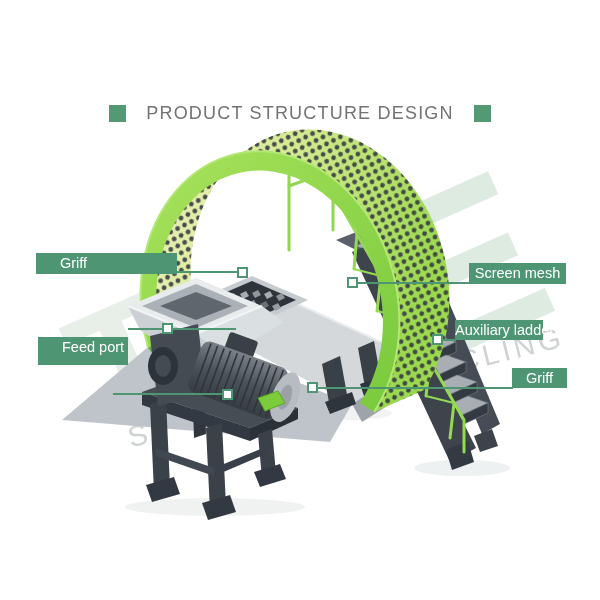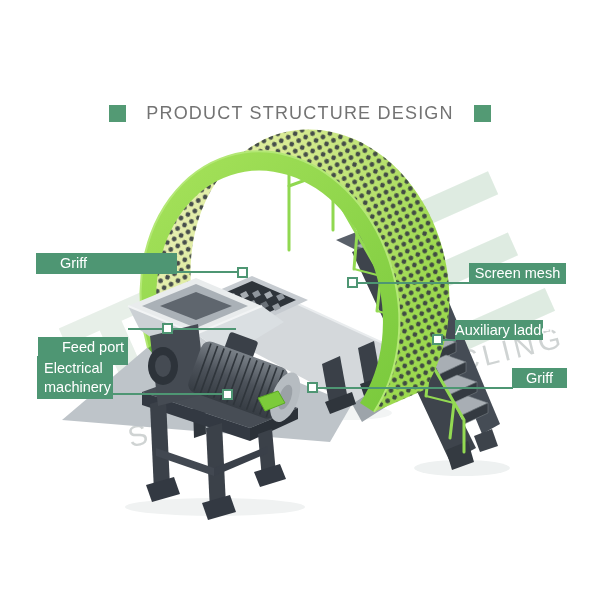--- a/index.html
+++ b/index.html
@@ -228,18 +228,17 @@
 
   <div class="marker" id="mk-griff"></div>
   <div class="marker" id="mk-feed"></div>
   <div class="marker" id="mk-elec"></div>
   <div class="marker" id="mk-screen"></div>
   <div class="marker" id="mk-aux"></div>
   <div class="marker" id="mk-outlet"></div>
 
   <div class="lbl left" id="lbl-griff">Griff</div>
   <div class="lbl left" id="lbl-feed">Feed port</div>
-  <div class="lbl left" id="lbl-elec">Electrical machinery</div>
   <div class="lbl right" id="lbl-screen">Screen mesh</div>
   <div class="lbl right" id="lbl-aux">Auxiliary ladder</div>
   <div class="lbl right" id="lbl-outlet">Griff</div>
 
 </div>
 
 </body></html>

